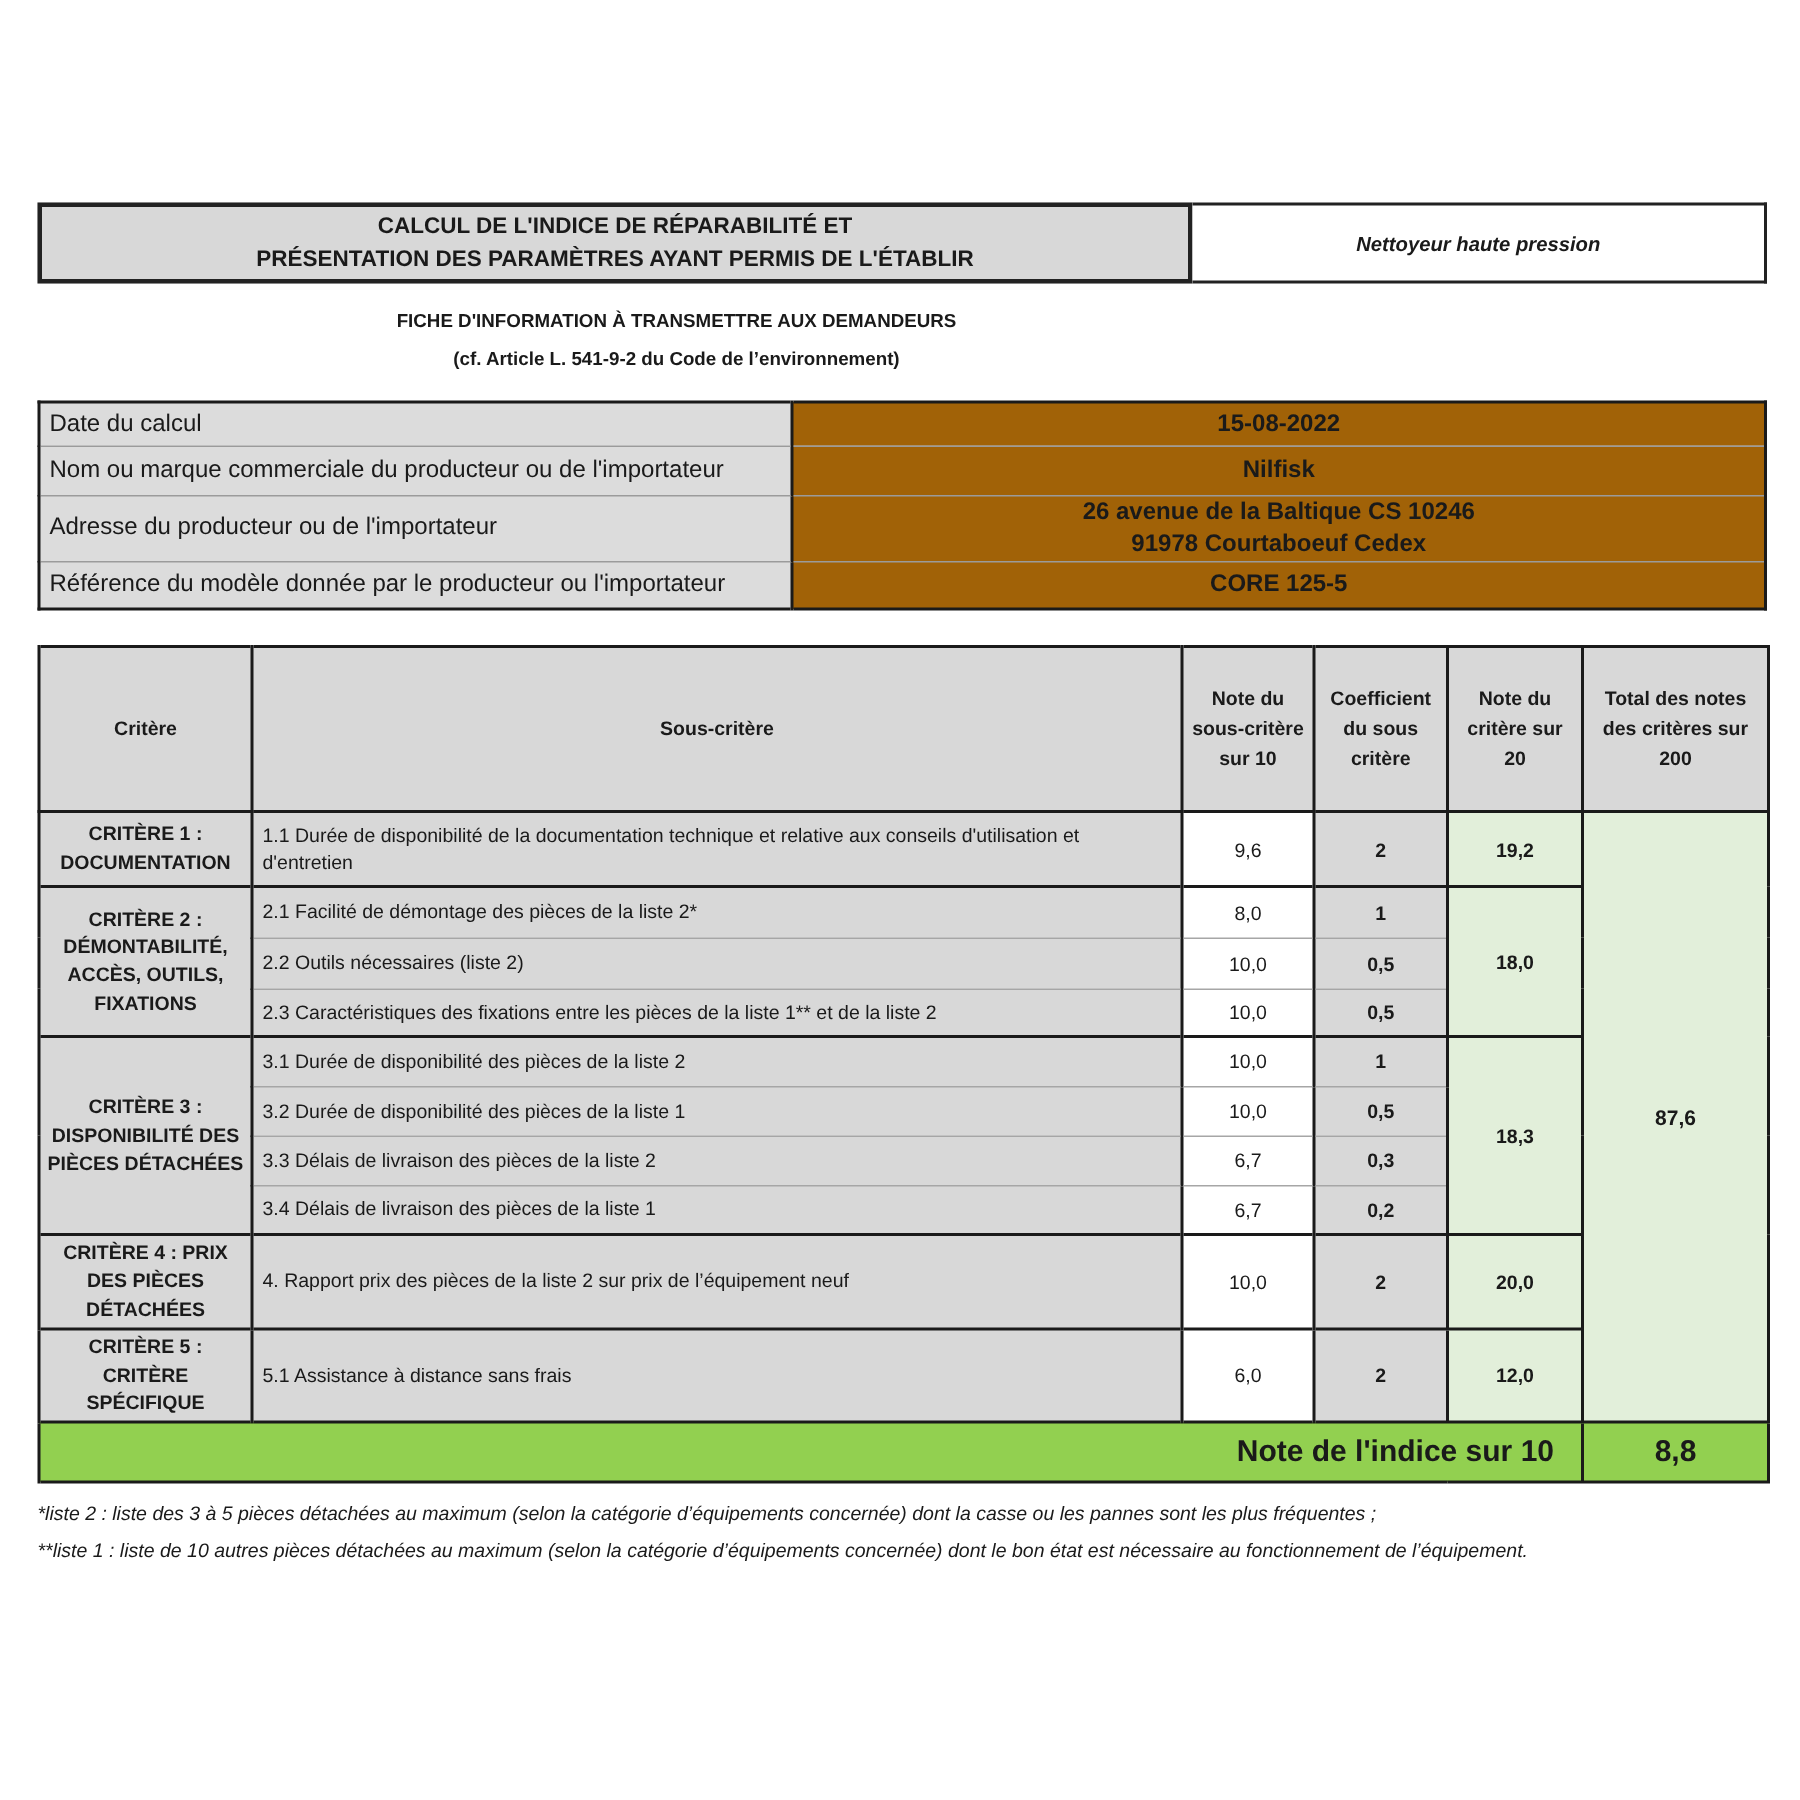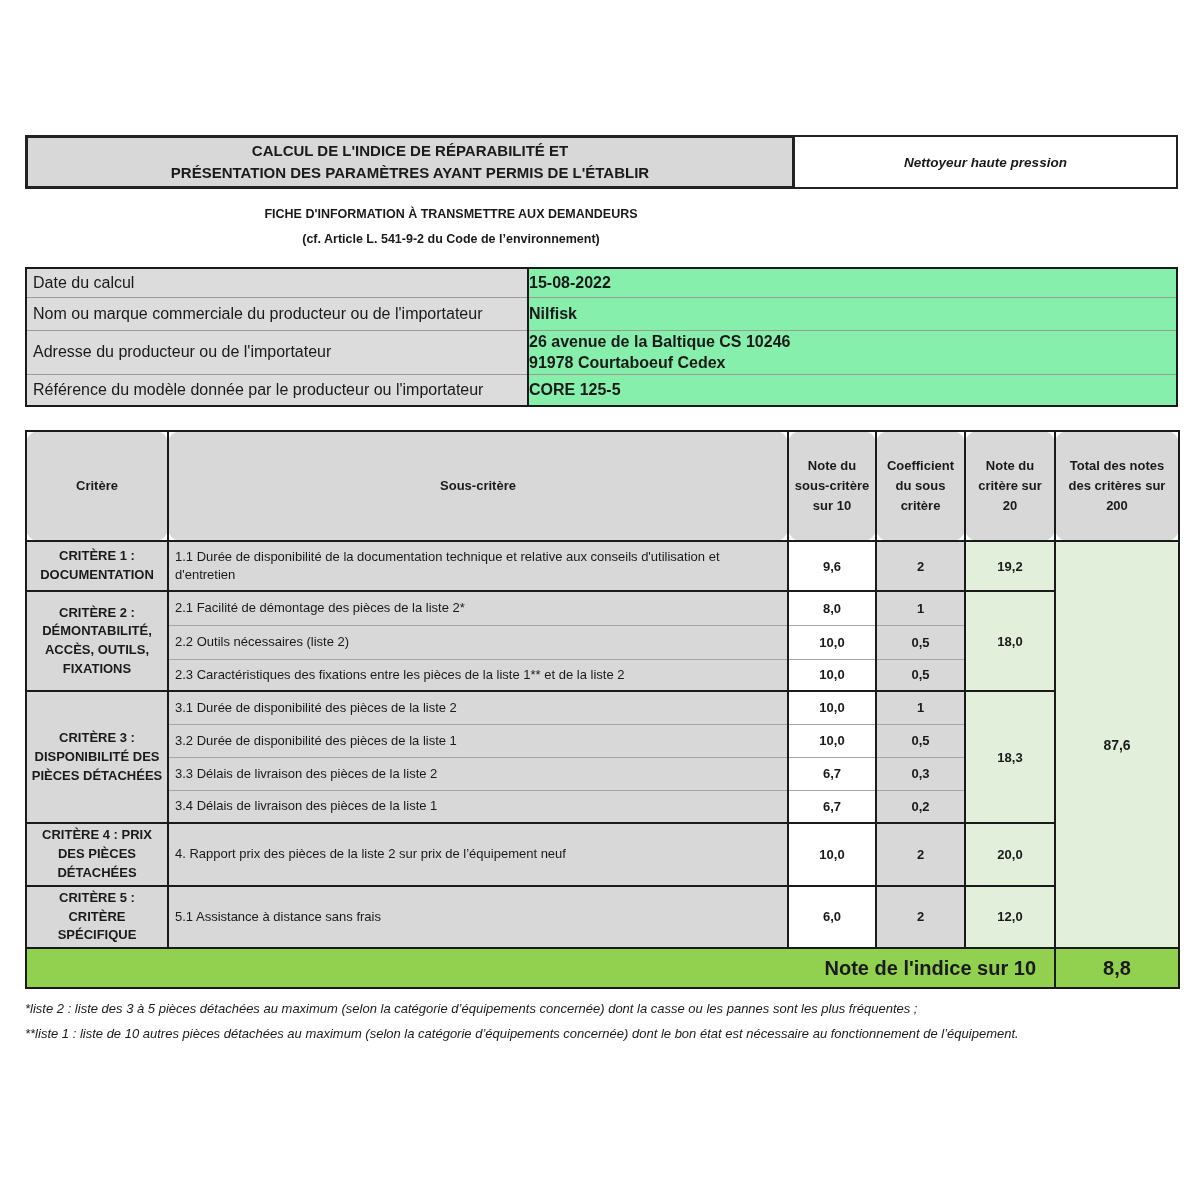--- a/index.html
+++ b/index.html
@@ -37,36 +37,36 @@
     width:1153px; margin-top:21px;
     border-collapse:collapse; table-layout:fixed;
     border:2px solid #1a1a1a; font-size:16px;
   }
   .info-table td { border-top:1px solid #9b9b9b; vertical-align:middle; }
   .info-table tr:first-child td { border-top:none; }
   .info-table td.ilabel {
     width:502px; background:#dcdcdc; padding:3px 6px;
     border-right:2px solid #1a1a1a;
   }
-  .info-table td.ivalue { text-align:left; font-weight:bold; background:#86efac; line-height:1.35; }
+  .info-table td.ivalue { text-align:center; font-weight:bold; background:#a16207; line-height:1.35; }
 
   
   .ct {
     width:1153px; margin-top:23px;
     border-collapse:collapse; table-layout:fixed;
     border:2px solid #1a1a1a; font-size:13px;
   }
   .ct th, .ct td { border-left:2px solid #1a1a1a; border-right:2px solid #1a1a1a; vertical-align:middle; }
   .ct thead th {
     background:#d8d8d8; font-weight:bold; height:110px;
-    border-bottom:2px solid #1a1a1a; padding:0 4px; line-height:1.55;border-radius:13px;
+    border-bottom:2px solid #1a1a1a; padding:0 4px; line-height:1.55;
   }
   .ct td.crit { background:#d8d8d8; font-weight:bold; text-align:center; padding:2px 4px; line-height:1.45; }
   .ct td.sub  { background:#d8d8d8; padding:2px 6px; line-height:1.4; }
-  .ct td.n10  { background:#ffffff; font-weight:bold; text-align:center; }
+  .ct td.n10  { background:#ffffff; font-weight:normal; text-align:center; }
   .ct td.coeff{ background:#d8d8d8; font-weight:bold; text-align:center; }
   .ct td.n20  { background:#e2efda; font-weight:bold; text-align:center; }
   .ct td.total{ background:#e2efda; font-weight:bold; text-align:center; font-size:14px; }
   .ct tr.gstart > td { border-top:2px solid #1a1a1a; }
   .ct tr.srow  > td { border-top:1px solid #a6a6a6; }
   .ct tr.final > td { border-top:2px solid #1a1a1a; background:#92d050; }
   .ct td.final-label { text-align:right; font-weight:bold; font-size:20px; padding-right:18px; }
   .ct td.final-value { text-align:center; font-weight:bold; font-size:20px; }
 
   

